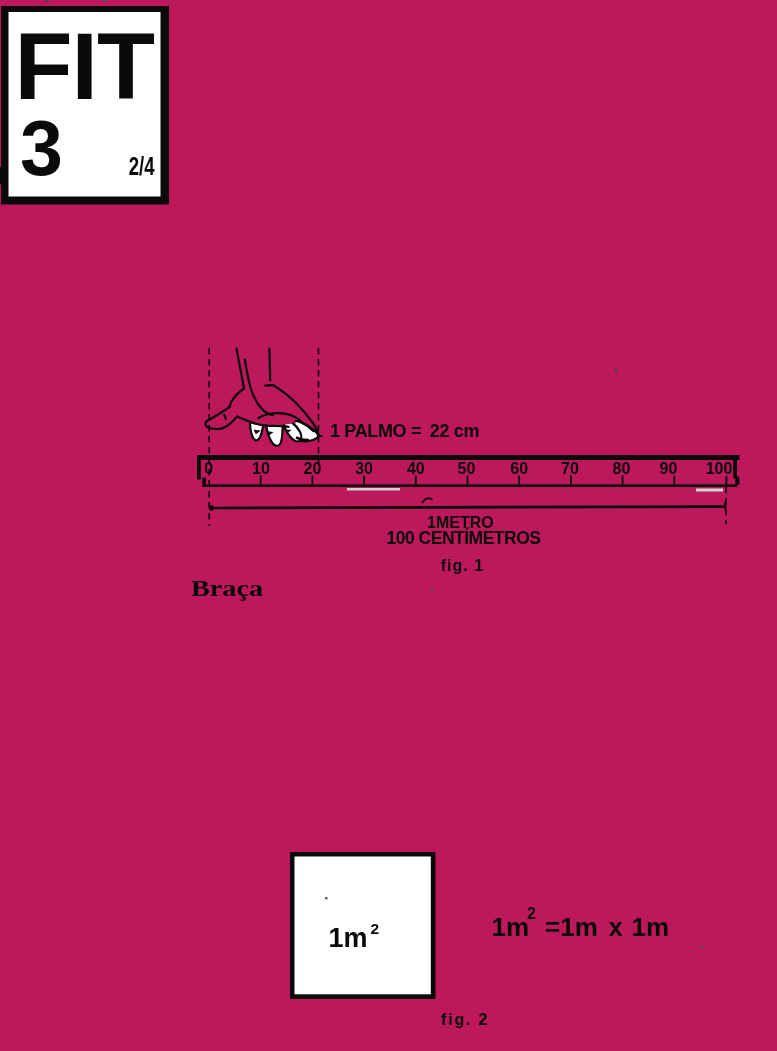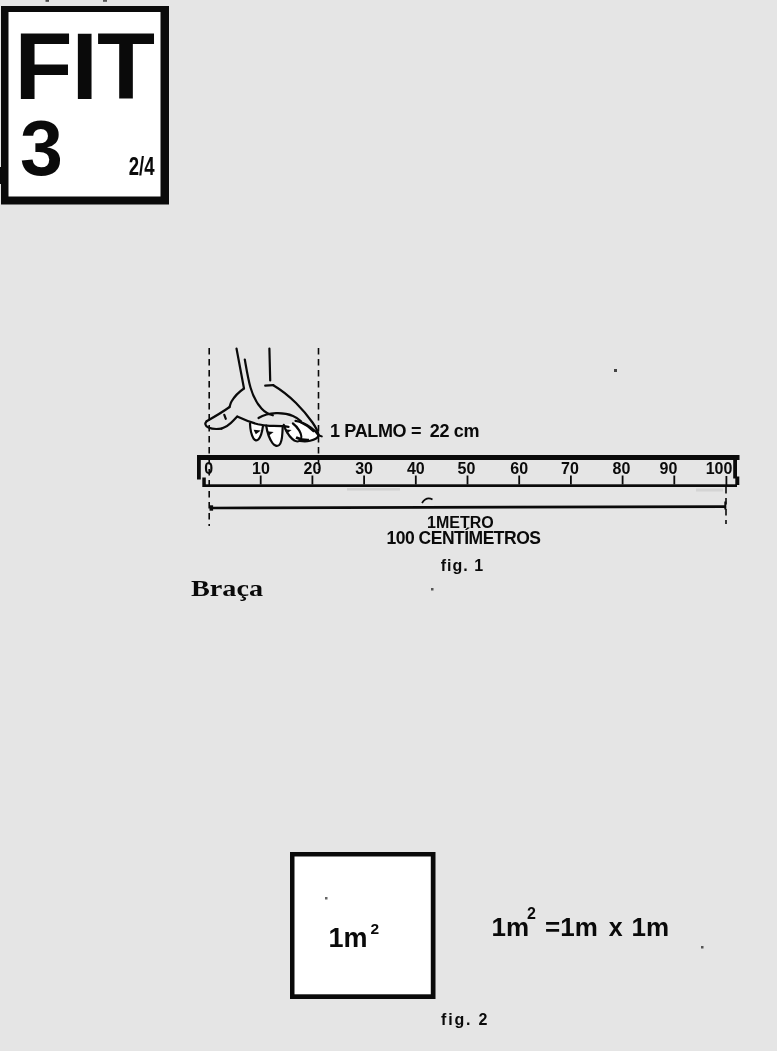--- a/index.html
+++ b/index.html
@@ -1,16 +1,16 @@
 <!DOCTYPE html>
 <html><head>
 <meta charset="utf-8">
 <style>
   html,body{margin:0;padding:0;background:#fff;}
-  #page{position:relative;width:777px;height:1051px;background:#e5e5e5;overflow:hidden;}
+  #page{position:relative;width:777px;height:1051px;background:#be185d;overflow:hidden;}
   svg{position:absolute;left:0;top:0;}
   text{font-family:"Liberation Sans",sans-serif;fill:#0a0a0a;}
 </style>
 </head>
 <body>
 <div id="page">
 <svg width="777" height="1051" viewBox="0 0 777 1051">
 
   <g>
     <rect x="1" y="6" width="168" height="198.5" fill="#0a0a0a"></rect>

